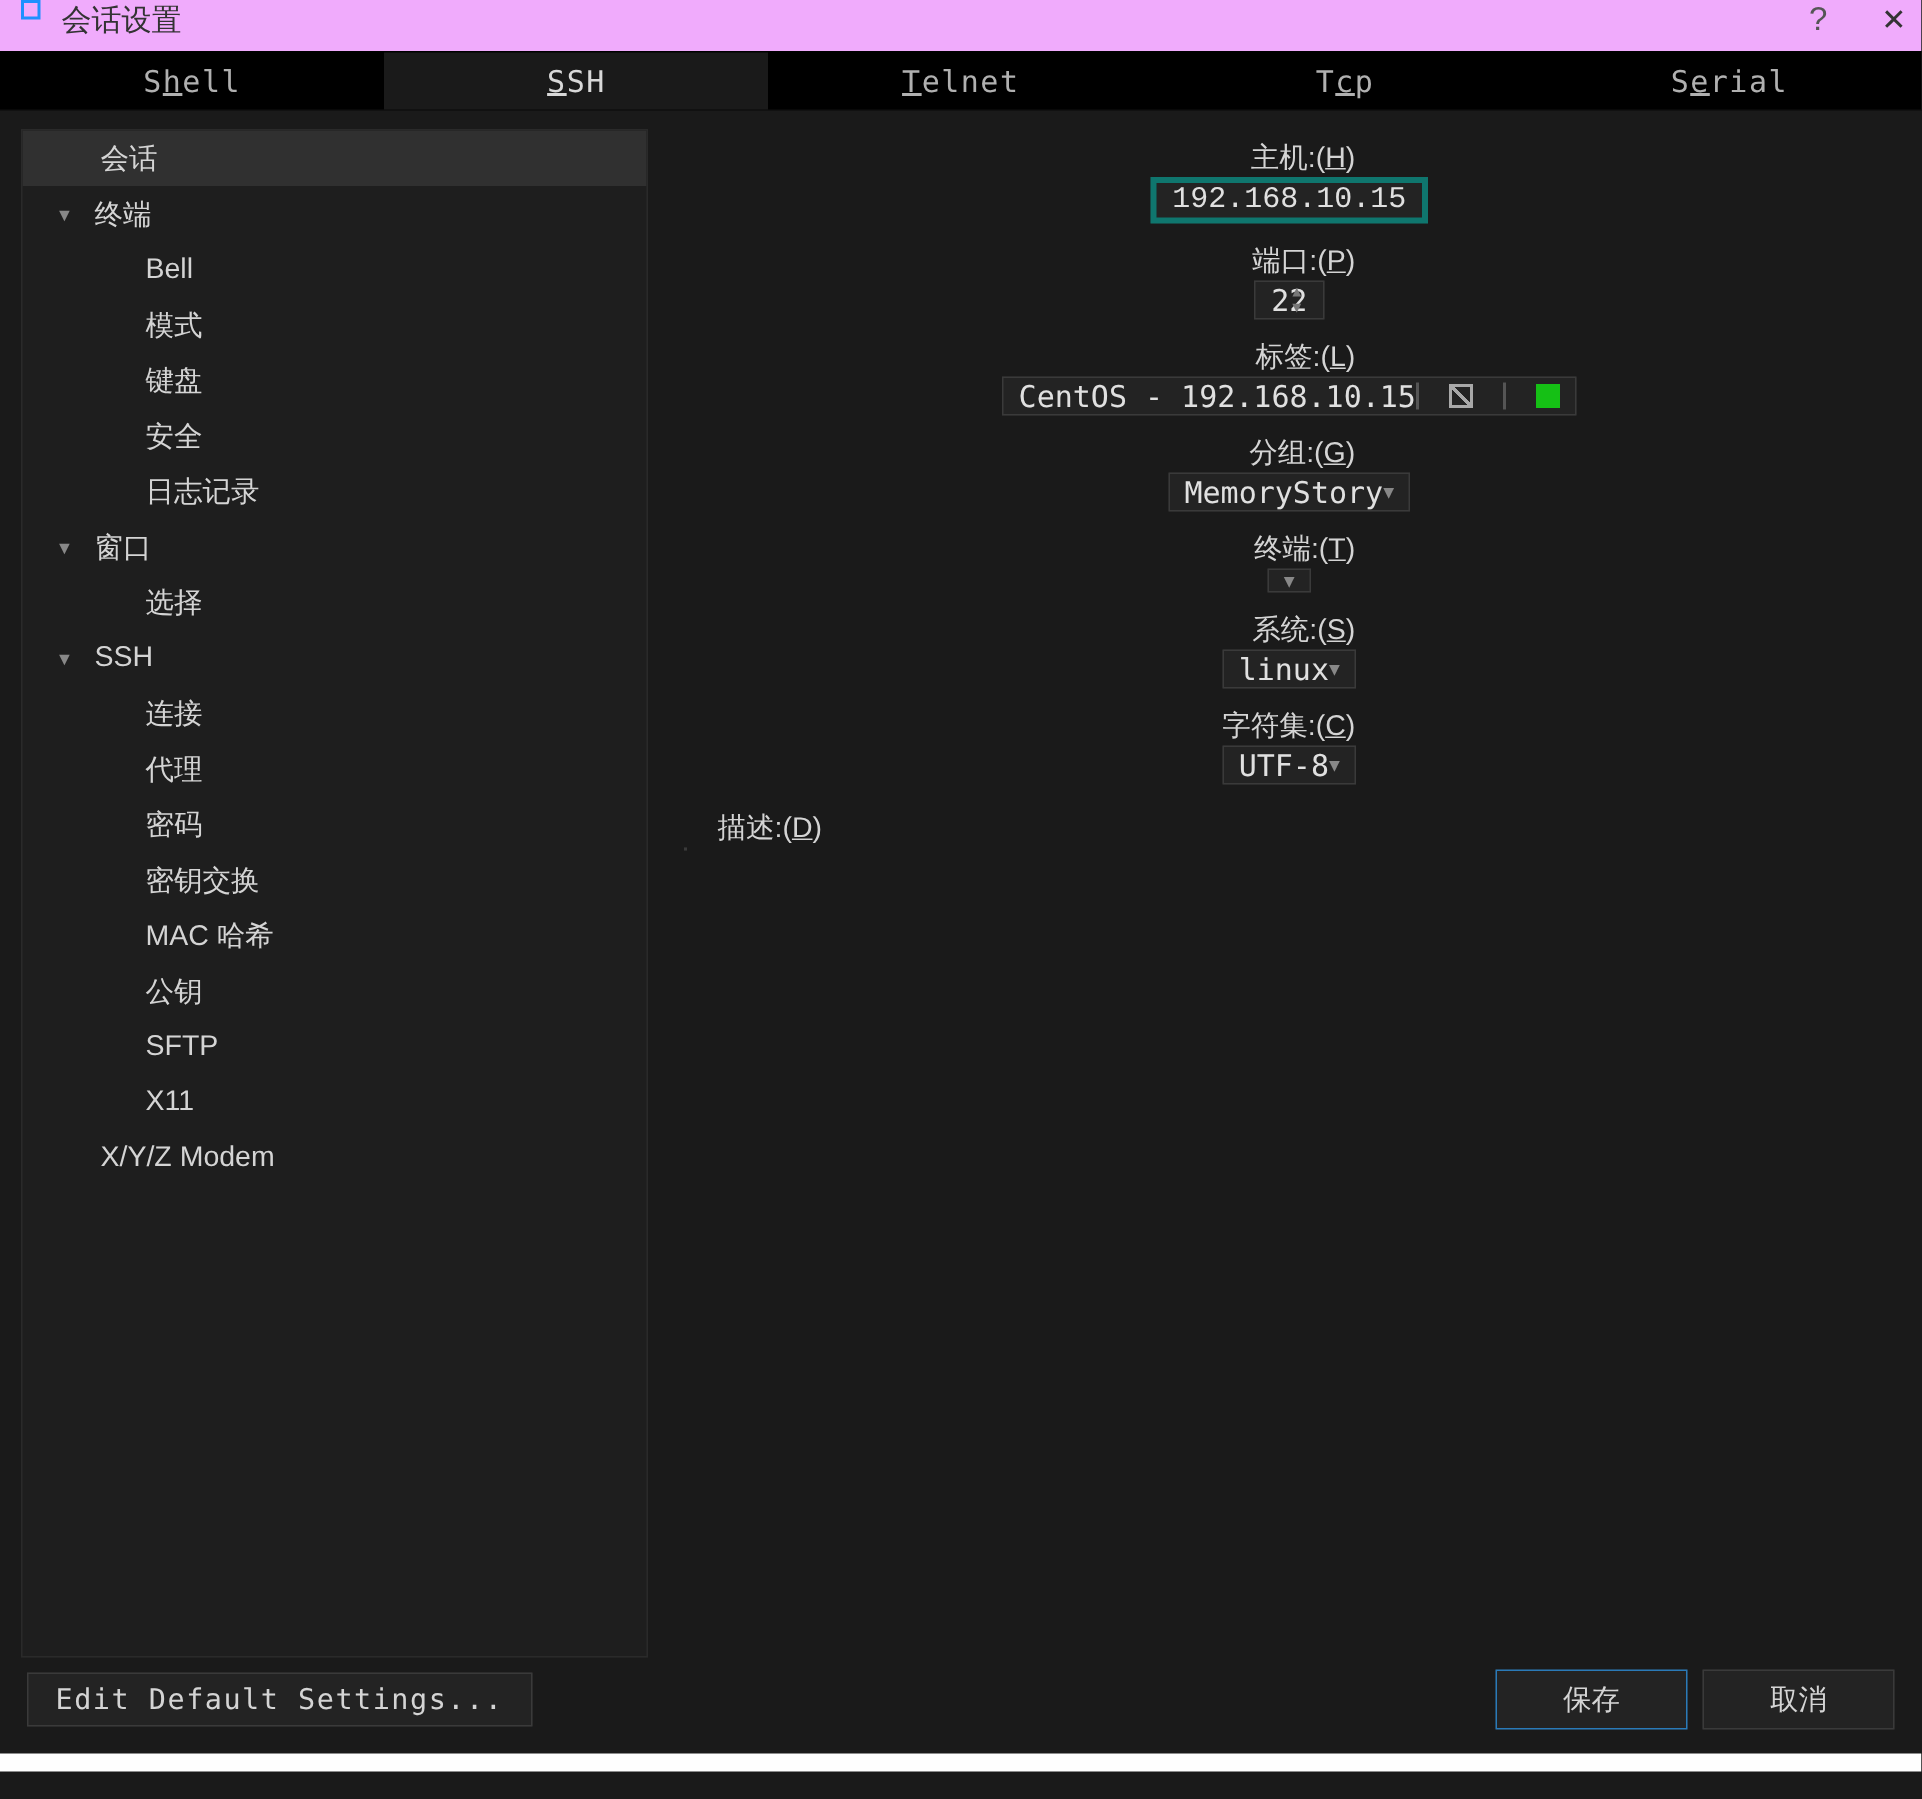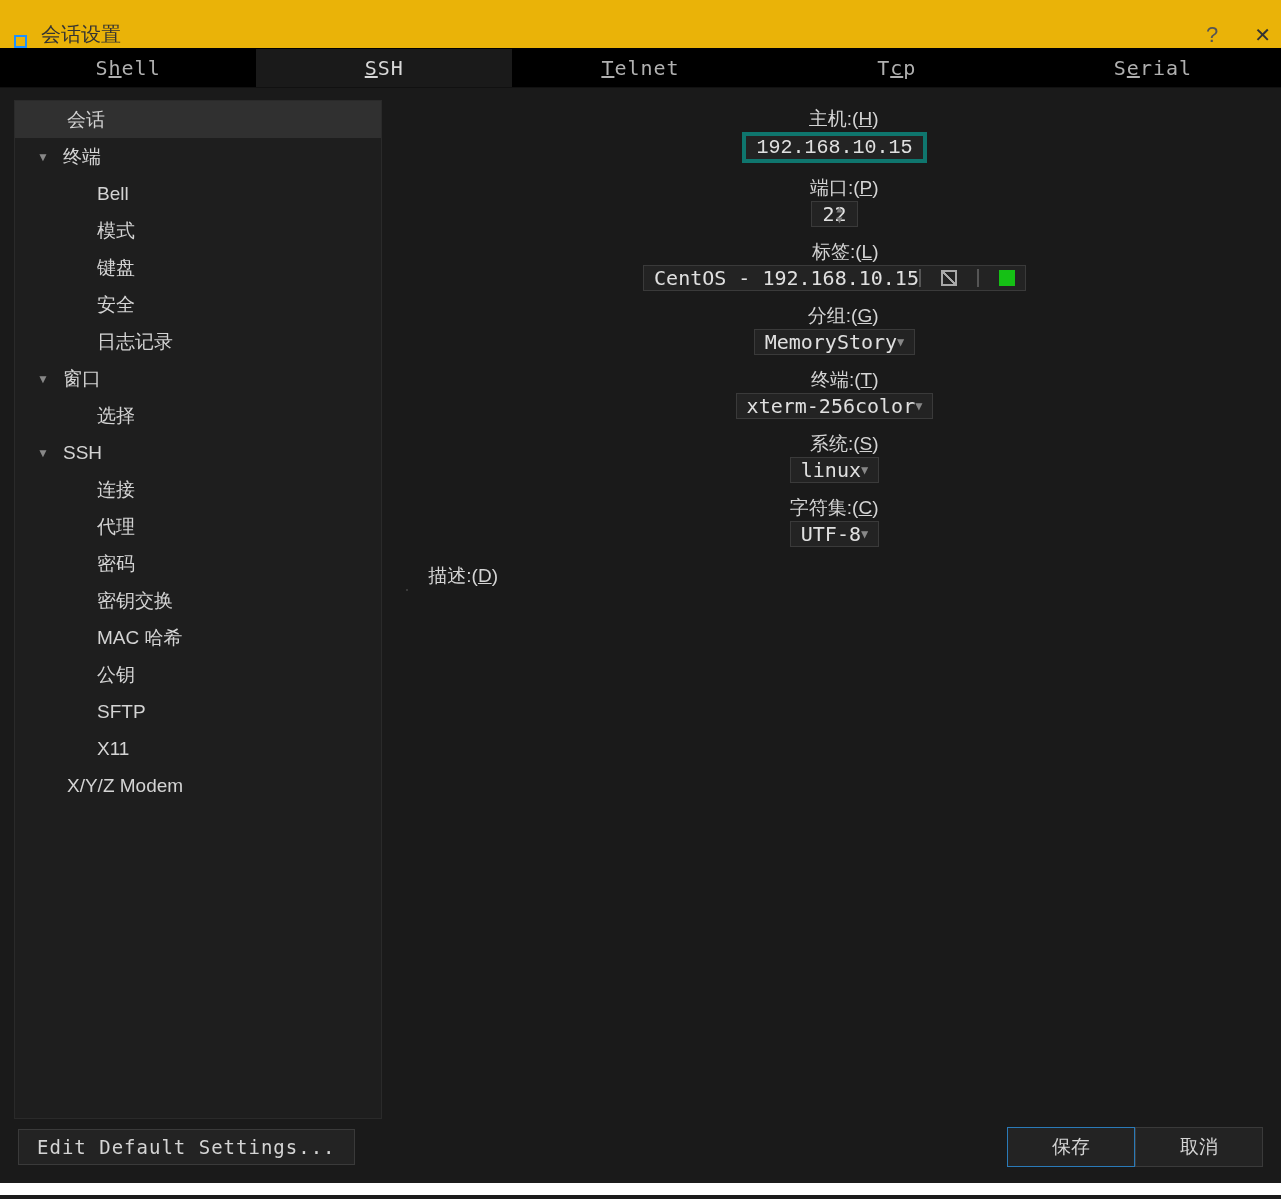--- a/index.html
+++ b/index.html
@@ -6,24 +6,24 @@
 body {
   width: 1281px;
   height: 1199px;
   background: #1a1a1a;
   font-family: "Microsoft YaHei", "Segoe UI", sans-serif;
   color: #cfcfcf;
   overflow: hidden;
   font-size: 19px;
 }
 .titlebar {
-  height: 48px;
-  background: #eab308;
-  display: flex;
-  align-items: flex-end;
+  height: 34px;
+  background: #f0abfc;
+  display: flex;
+  align-items: flex-start;
   padding: 0 14px;
   color: #333;
   position: relative;
 }
 .titlebar .app-icon {
   width: 13px; height: 13px;
   border: 2px solid #1e90ff;
   margin-right: 14px;
 }
 .titlebar .title { flex: 0 0 auto; font-size: 20px; }
@@ -50,21 +50,21 @@
 }
 .tab.active { background: #1a1a1a; color: #d8d8d8; }
 .tab .ul { text-decoration: underline; }
 
 .body {
   display: flex;
   height: calc(100% - 48px - 40px - 56px - 8px - 12px - 4px);
 }
 
 .sidebar {
-  width: 368px;
+  width: 418px;
   margin: 12px 0 0 14px;
   background: #1e1e1e;
   border: 1px solid #2a2a2a;
   overflow: hidden;
 }
 .sb-item {
   height: 37px;
   display: flex;
   align-items: center;
   padding-left: 52px;
@@ -137,21 +137,21 @@
 .box-icon .diag::after { content:""; position:absolute; left:0; top:0; right:0; bottom:0; background: linear-gradient(45deg, transparent 44%, #a8a8a8 44%, #a8a8a8 56%, transparent 56%); }
 .green-sq { width: 16px; height: 16px; background: #15c015; }
 
 .footer {
   height: 56px;
   display: flex;
   align-items: center;
   padding: 0 18px;
 }
 .footer-left { }
-.footer-right { margin-left: auto; display: flex; gap: 0; }
+.footer-right { margin-left: auto; display: flex; gap: 10px; }
 .btn {
   background: #232323;
   border: 1px solid #3a3a3a;
   color: #d4d4d4;
   font-size: 19px;
   padding: 6px 24px;
   font-family: inherit;
 }
 .btn-mono { font-family: "Consolas", monospace; letter-spacing: 1px; padding: 6px 18px; }
 .btn.primary { border: 1px solid #2a7ab8; padding: 6px 44px; }
@@ -288,21 +288,20 @@
     <div class="row">
       <div class="row-label"><span>分组:</span>(<span class="k">G</span>)</div>
       <div class="inputwrap">
         <span class="val">MemoryStory</span>
         <span class="drop-chev">▼</span>
       </div>
     </div>
     <div class="row">
       <div class="row-label"><span>终端:</span>(<span class="k">T</span>)</div>
       <div class="inputwrap">
-        <span class="val">xterm-256color</span>
         <span class="drop-chev">▼</span>
       </div>
     </div>
     <div class="row">
       <div class="row-label"><span>系统:</span>(<span class="k">S</span>)</div>
       <div class="inputwrap">
         <span class="val">linux</span>
         <span class="drop-chev">▼</span>
       </div>
     </div>

